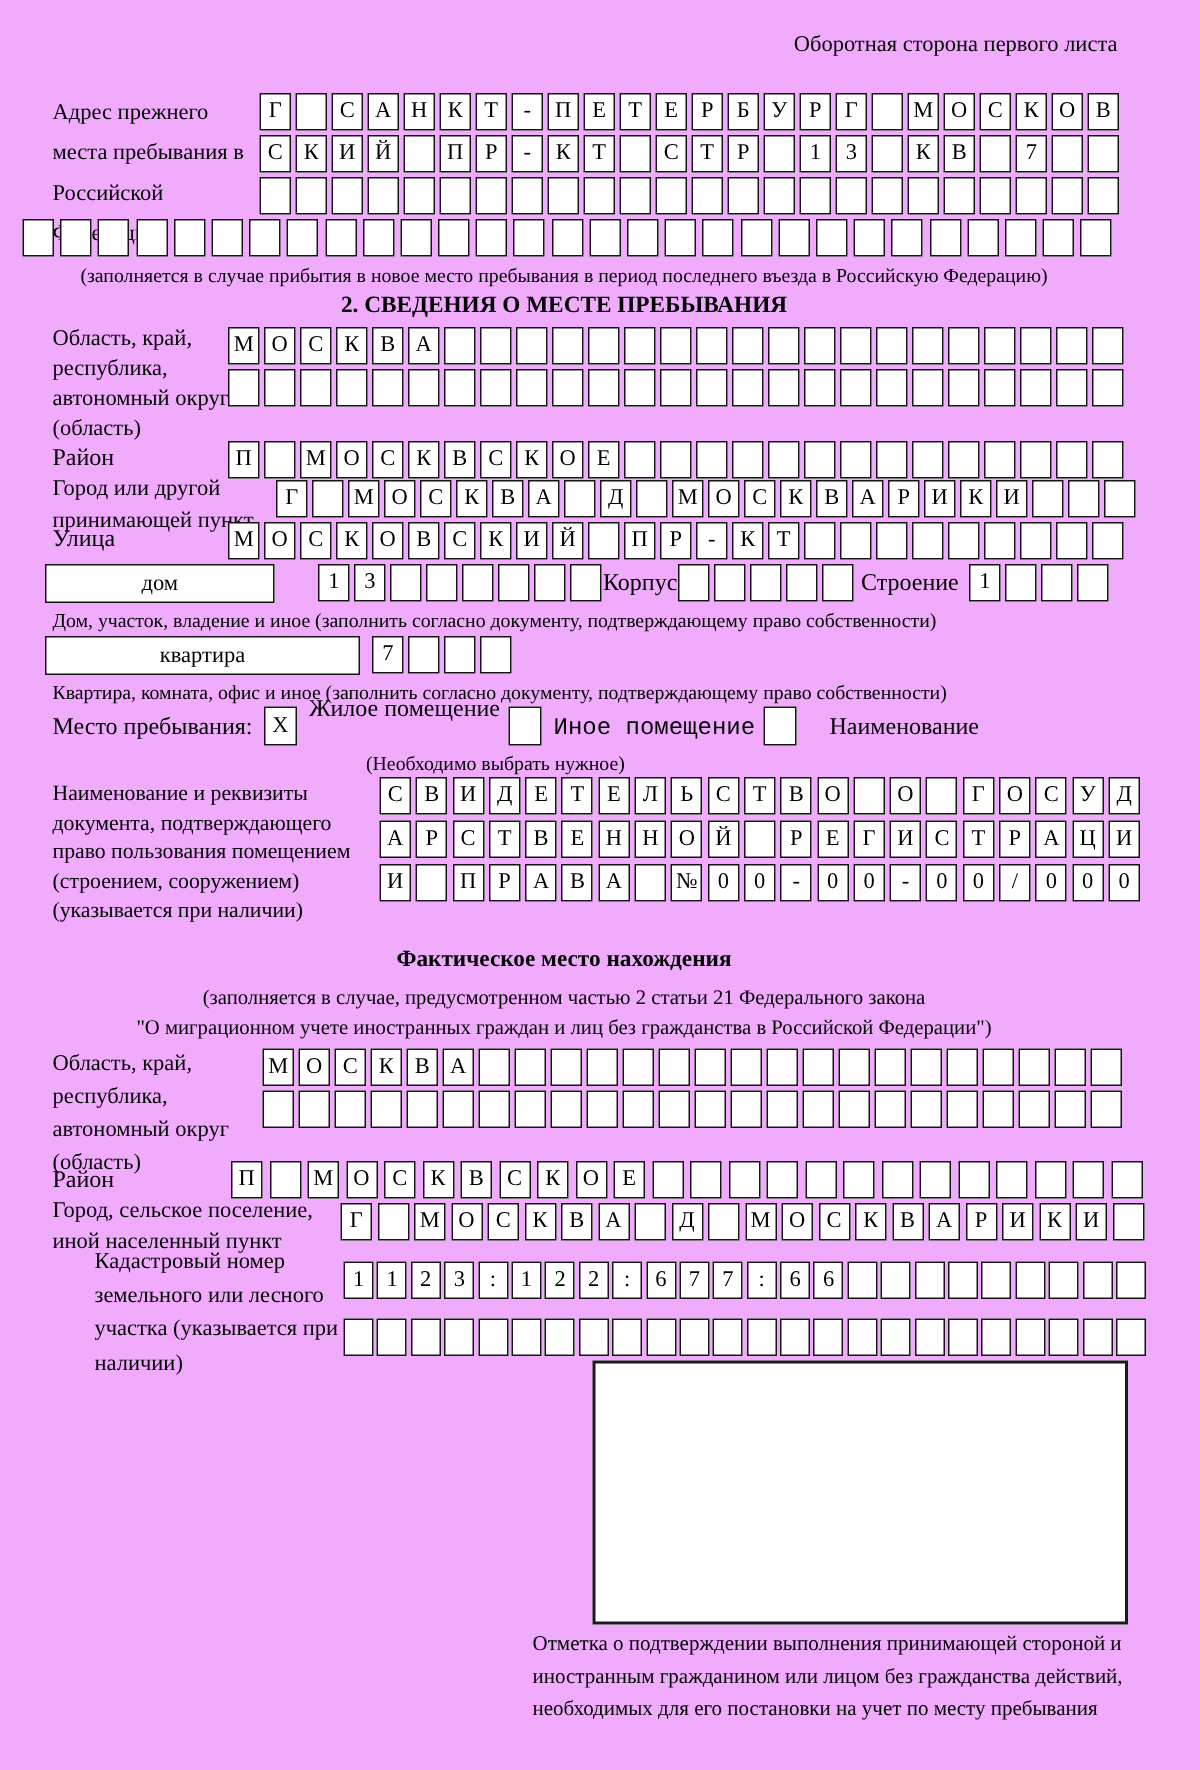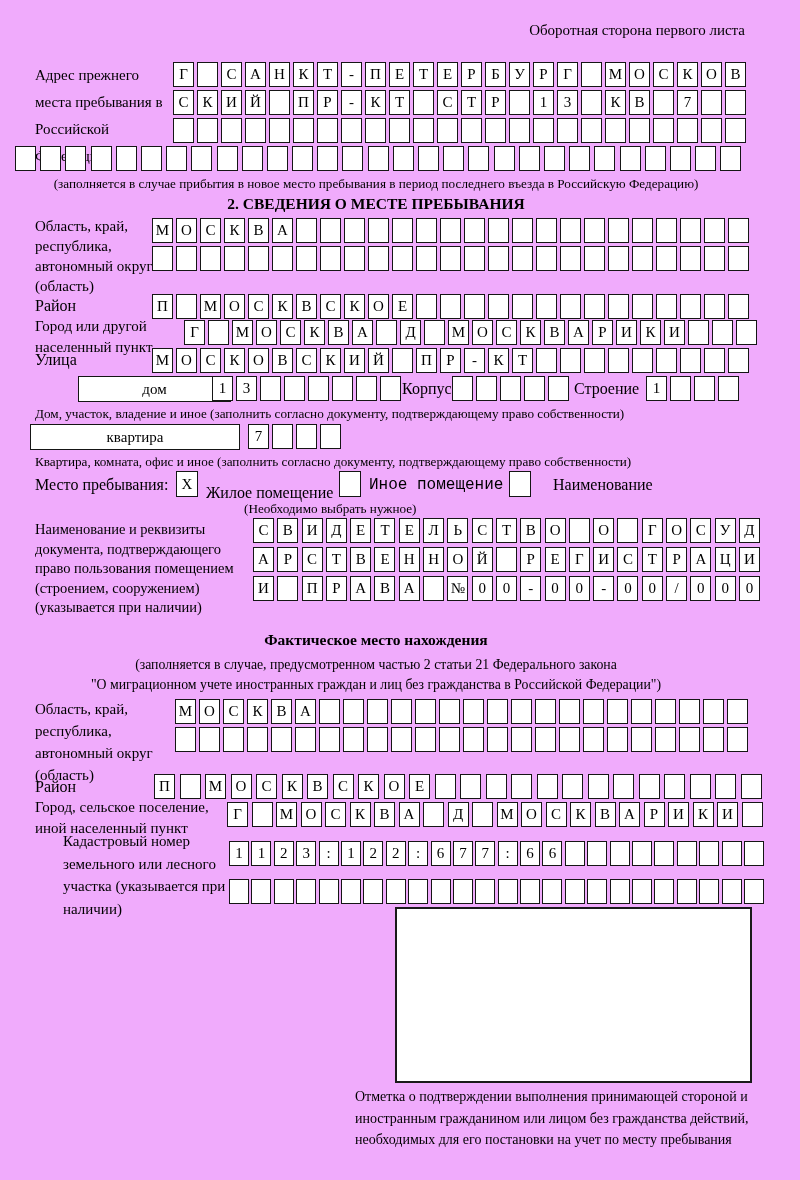--- a/index.html
+++ b/index.html
@@ -234,21 +234,21 @@
       <div class="box"></div>
       <div class="box"></div>
       <div class="box"></div>
       <div class="box"></div>
       <div class="box"></div>
       <div class="box"></div>
       <div class="box"></div>
       <div class="box"></div>
     </div>
 
-  <div class="lbl" style="left:35px; top:316px; width:140px; line-height:21px;">Город или другой населенный пункт</div>
+  <div class="lbl" style="left:35px; top:316px; width:140px; line-height:21px;">Город или другой принимающей пункт</div>
   <div class="boxrow" style="left:184px; top:320px;">
       <div class="box">Г</div>
       <div class="box"></div>
       <div class="box">М</div>
       <div class="box">О</div>
       <div class="box">С</div>
       <div class="box">К</div>
       <div class="box">В</div>
       <div class="box">А</div>
       <div class="box"></div>
@@ -291,21 +291,21 @@
       <div class="box"></div>
       <div class="box"></div>
       <div class="box"></div>
       <div class="box"></div>
       <div class="box"></div>
       <div class="box"></div>
       <div class="box"></div>
       <div class="box"></div>
     </div>
 
-  <div class="bigbox" style="left:30px; top:376px; width:153px;margin-left:48px;">дом</div>
+  <div class="bigbox" style="left:30px; top:376px; width:153px;">дом</div>
   <div class="boxrow" style="left:212px; top:376px;">
       <div class="box">1</div>
       <div class="box">3</div>
       <div class="box"></div>
       <div class="box"></div>
       <div class="box"></div>
       <div class="box"></div>
       <div class="box"></div>
       <div class="box"></div>
     </div>
@@ -330,21 +330,21 @@
   <div class="boxrow" style="left:248px; top:424px;">
       <div class="box">7</div>
       <div class="box"></div>
       <div class="box"></div>
       <div class="box"></div>
     </div>
   <div class="caption" style="left:35px; top:454px;">Квартира, комната, офис и иное (заполнить согласно документу, подтверждающему право собственности)</div>
 
   <div class="inline-lbl" style="left:35px; top:476px;">Место пребывания:</div>
   <div class="cbox" style="left:176px; top:471px;">X</div>
-  <div class="inline-lbl" style="left:206px; top:484px;">Жилое помещение</div>
+  <div class="inline-lbl" style="left:206px; top:464px;">Жилое помещение</div>
   <div class="cbox" style="left:339px; top:471px;"></div>
   <div class="inline-lbl" style="left:369px; top:476px;font-family:Liberation Mono, monospace;">Иное помещение</div>
   <div class="cbox" style="left:509px; top:471px;"></div>
   <div class="inline-lbl" style="left:553px; top:476px;">Наименование</div>
   <div class="caption" style="left:244px; top:501px;">(Необходимо выбрать нужное)</div>
 
   <div class="lbl" style="left:35px; top:520px; width:215px; font-size:14.5px; line-height:19.5px;">Наименование и реквизиты документа, подтверждающего право пользования помещением (строением, сооружением) (указывается при наличии)</div>
   <div class="boxrow g33" style="left:253px; top:518px;">
       <div class="box">С</div>
       <div class="box">В</div>

